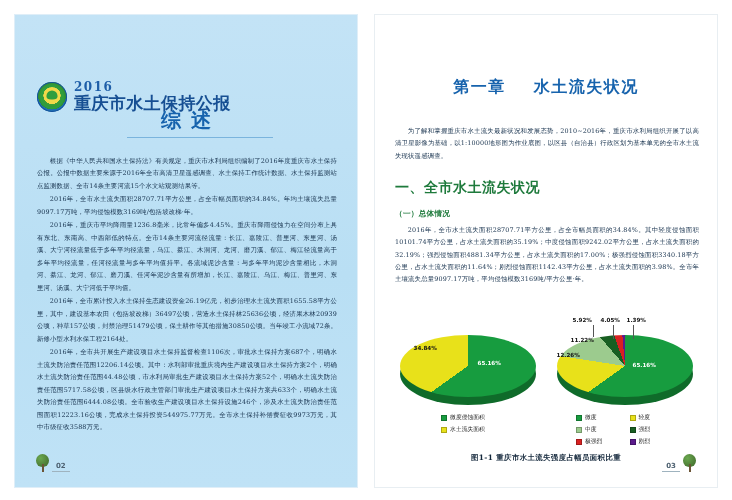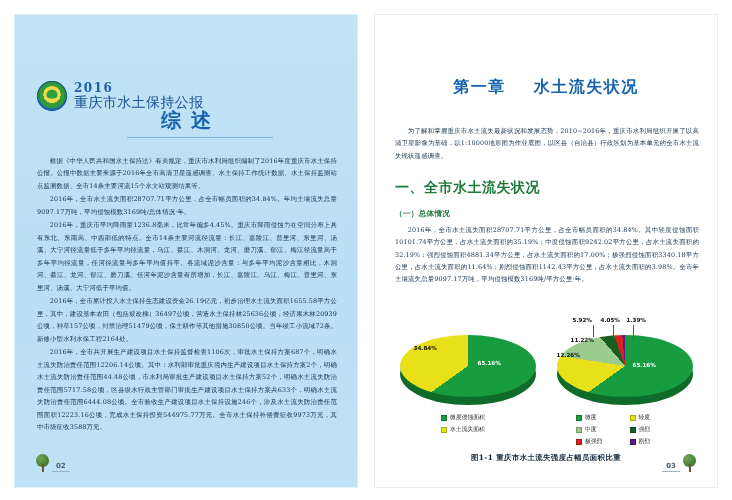--- a/index.html
+++ b/index.html
@@ -54,21 +54,21 @@
     border: 2px solid #2f9e3f;
   }
   .mast-text { line-height: 1.05; }
   .mast-year {
     font-family: "DejaVu Serif", "Liberation Serif", serif;
     font-size: 12px; font-weight: 700; color: #1e5ea8;
     letter-spacing: 1.5px;
   }
   .mast-title {
     font-family: "DejaVu Serif", "Liberation Serif", serif;
-    font-size: 14px; font-weight: 400; color: #174f93;
+    font-size: 17px; font-weight: 700; color: #174f93;
     letter-spacing: 0.4px; margin-top: 1px;
   }
   .section-title {
     position: absolute; left: 0; right: 0; top: 92px;
     text-align: center;
     font-family: "DejaVu Serif", "Liberation Serif", serif;
     font-size: 20px; font-weight: 700; color: #1763ad;
     letter-spacing: 10px;
     text-indent: 10px;
   }
@@ -219,21 +219,21 @@
           <div class="mast-year">2016</div>
           <div class="mast-title">重庆市水土保持公报</div>
         </div>
       </div>
 
       <div class="section-title">综述</div>
       <div class="title-rule"></div>
 
       <div class="body-col">
         <p>根据《中华人民共和国水土保持法》有关规定，重庆市水利局组织编制了2016年度重庆市水土保持公报。公报中数据主要来源于2016年全市高清卫星遥感调查、水土保持工作统计数据、水土保持监测站点监测数据、全市14条主要河流15个水文站观测结果等。</p>
-        <p>2016年，全市水土流失面积28707.71平方公里，占全市幅员面积的34.84%。年均土壤流失总量9097.17万吨，平均侵蚀模数3169吨/总体情况·年。</p>
+        <p>2016年，全市水土流失面积28707.71平方公里，占全市幅员面积的34.84%。年均土壤流失总量9097.17万吨，平均侵蚀模数3169吨/包括坡改梯·年。</p>
         <p>2016年，重庆市平均降雨量1236.8毫米，比常年偏多4.45%。重庆市降雨侵蚀力在空间分布上具有东北、东南高、中西部低的特点。全市14条主要河流径流量：长江、嘉陵江、普里河、东里河、汤溪、大宁河径流量低于多年平均径流量，乌江、綦江、木洞河、龙河、磨刀溪、郁江、梅江径流量高于多年平均径流量，任河径流量与多年平均值持平。各流域泥沙含量：与多年平均泥沙含量相比，木洞河、綦江、龙河、郁江、磨刀溪、任河年泥沙含量有所增加，长江、嘉陵江、乌江、梅江、普里河、东里河、汤溪、大宁河低于平均值。</p>
         <p>2016年，全市累计投入水土保持生态建设资金26.19亿元，初步治理水土流失面积1655.58平方公里，其中，建设基本农田（包括坡改梯）36497公顷，营造水土保持林25636公顷，经济果木林20939公顷，种草157公顷，封禁治理51479公顷，保土耕作等其他措施30850公顷。当年竣工小流域72条。新修小型水利水保工程2164处。</p>
         <p>2016年，全市共开展生产建设项目水土保持监督检查1106次，审批水土保持方案687个，明确水土流失防治责任范围12206.14公顷。其中：水利部审批重庆境内生产建设项目水土保持方案2个，明确水土流失防治责任范围44.48公顷，市水利局审批生产建设项目水土保持方案52个，明确水土流失防治责任范围5717.58公顷，区县级水行政主管部门审批生产建设项目水土保持方案共633个，明确水土流失防治责任范围6444.08公顷。全市验收生产建设项目水土保持设施246个，涉及水土流失防治责任范围面积12223.16公顷，完成水土保持投资544975.77万元。全市水土保持补偿费征收9973万元，其中市级征收3588万元。</p>
       </div>
 
       <div class="pg-footer pg-left">
         <div class="tree">
           <div class="crown"></div>
           <div class="trunk"></div>
         </div>

